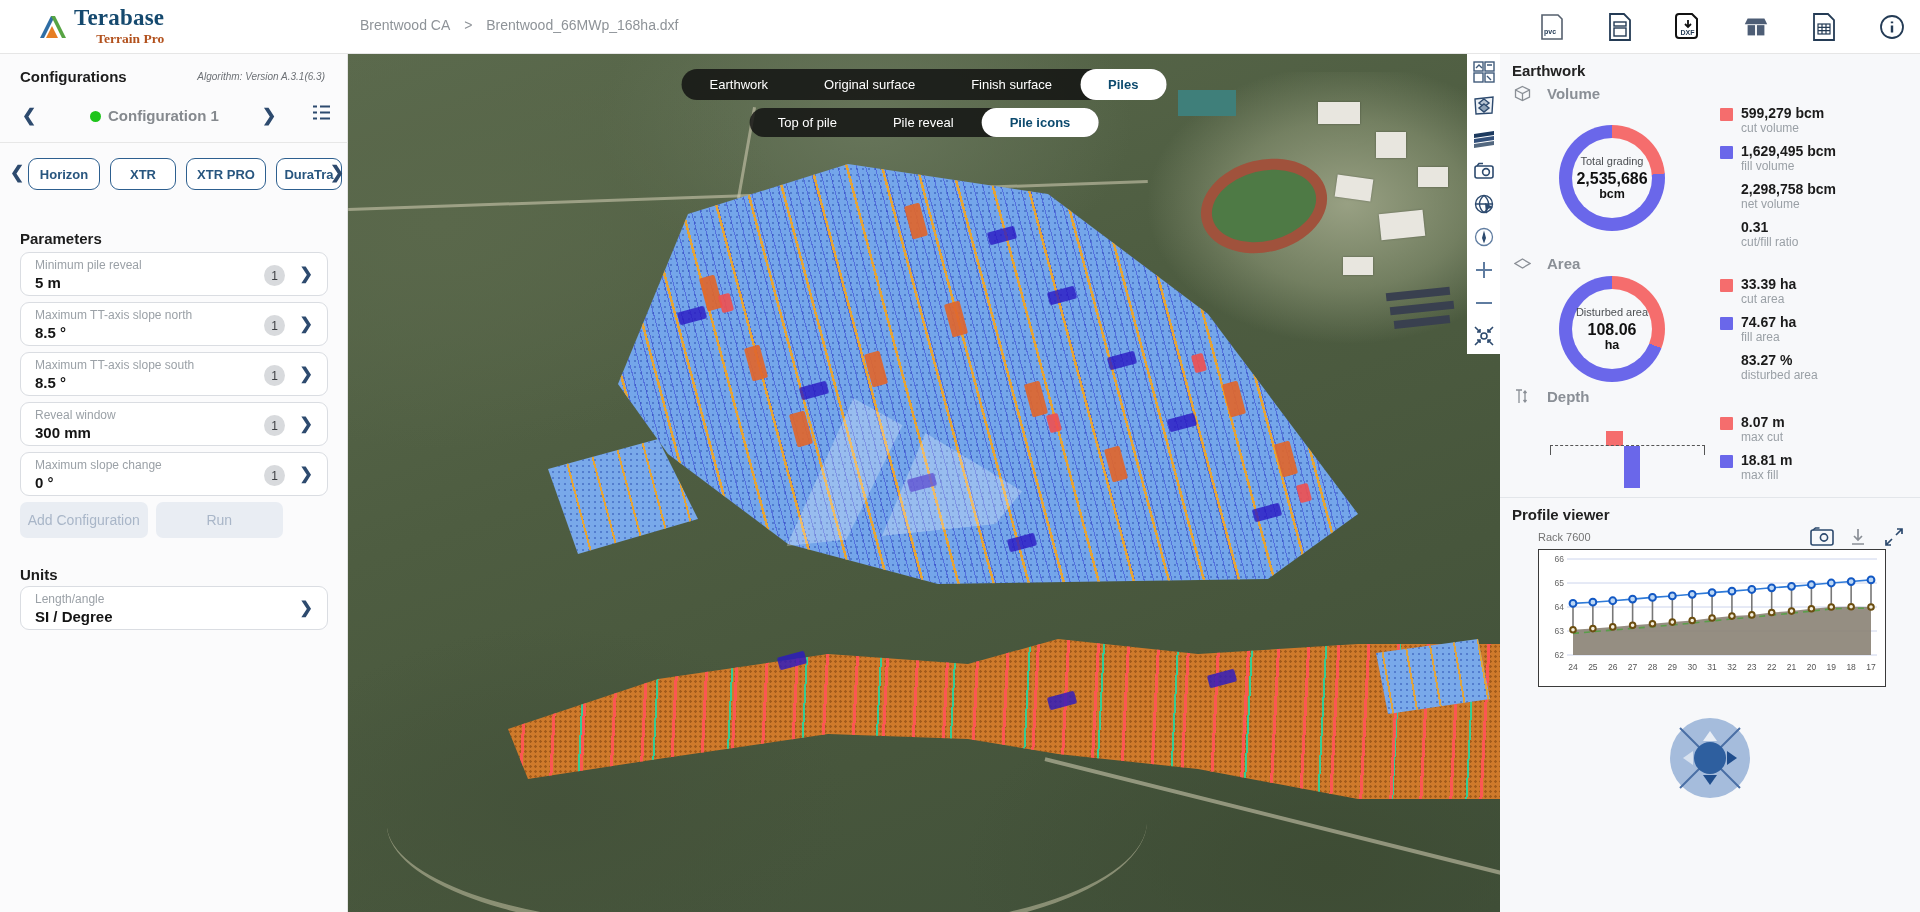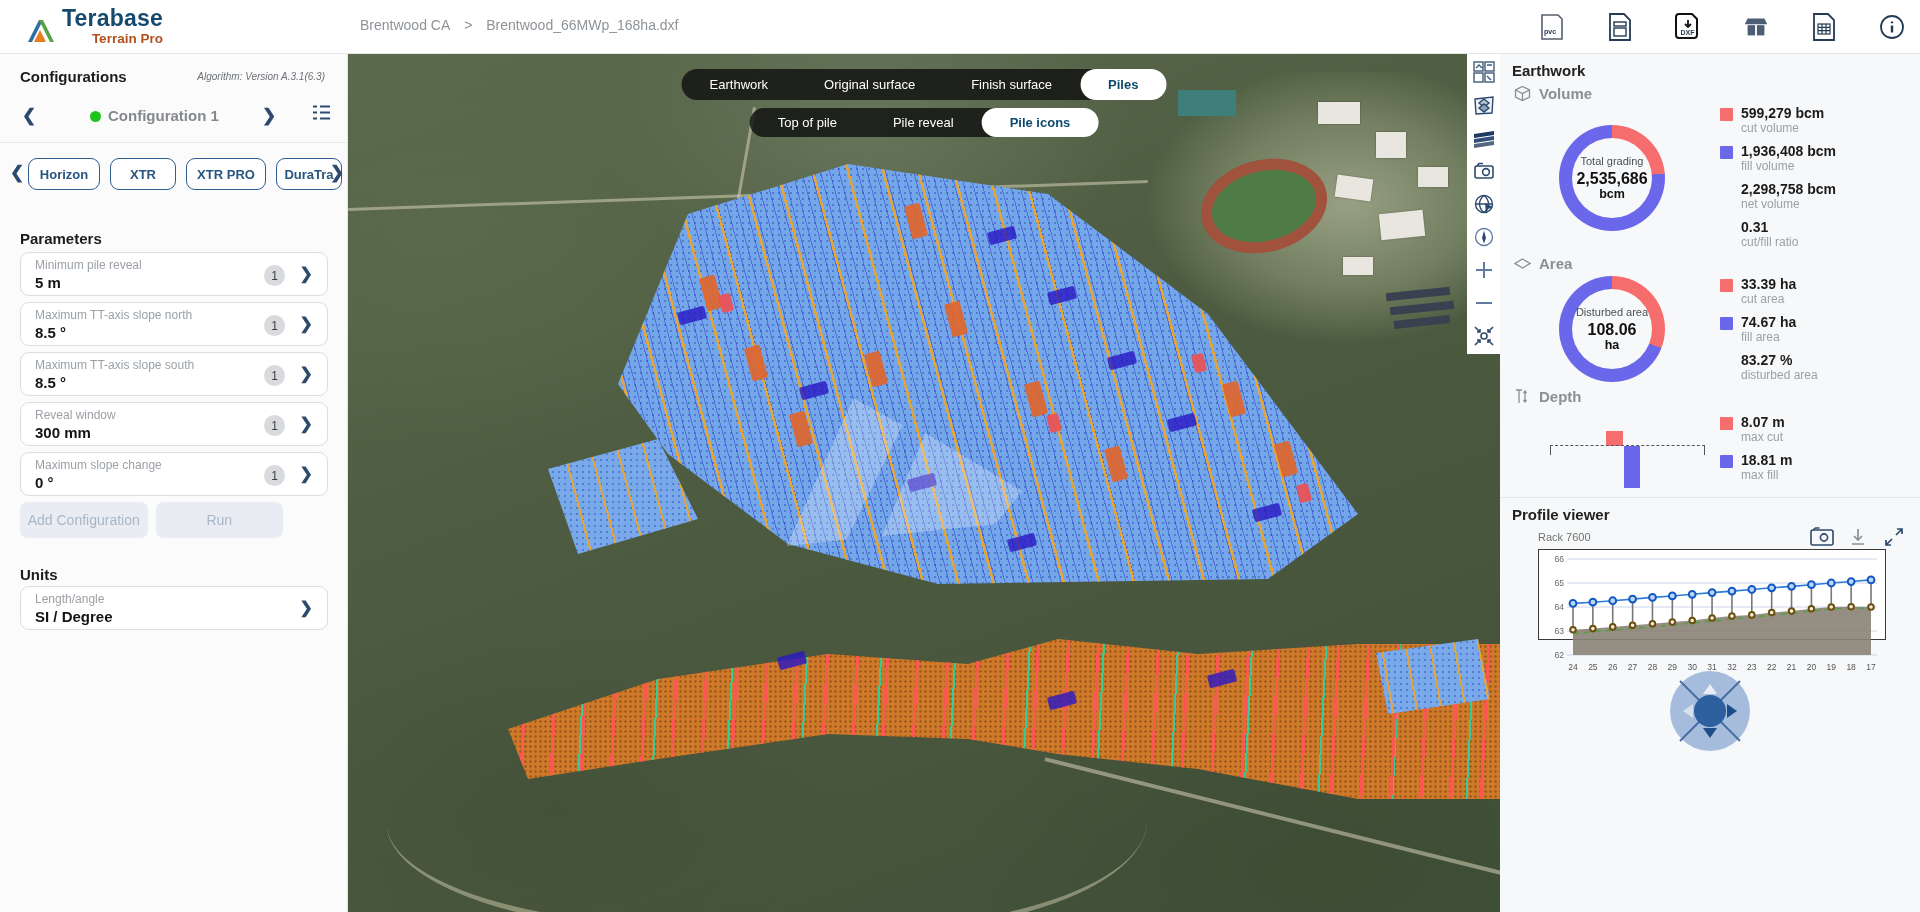--- a/index.html
+++ b/index.html
@@ -2,21 +2,21 @@
 <html><head>
 <meta charset="utf-8">
 <style>
   * { margin:0; padding:0; box-sizing:border-box; }
   html,body { width:1920px; height:912px; overflow:hidden; background:#fff;
     font-family:"Liberation Sans", sans-serif; }
 
   
   #topbar { position:absolute; left:0; top:0; width:1920px; height:54px; background:#fff;
     border-bottom:1px solid #e6e6e6; z-index:50; }
-  #logo { position:absolute; left:26px; top:6px; display:flex; align-items:flex-end; gap:6px; }
+  #logo { position:absolute; left:38px; top:6px; display:flex; align-items:center; gap:6px;font-family:Liberation Serif, serif; }
   #logo .brand { font-size:23px; font-weight:bold; color:#15496e; letter-spacing:.2px; line-height:24px; }
   #logo .product { font-size:13.5px; font-weight:bold; color:#b2511d; text-align:right; margin-top:1px; }
   #breadcrumb { position:absolute; left:360px; top:17px; font-size:14px; color:#8e9398; }
   #breadcrumb span { margin-right:10px; }
   #topbar-icons { position:absolute; right:14px; top:0; height:54px; display:flex; align-items:center; gap:40px; }
   .tb-icon { width:28px; height:30px; cursor:pointer; position:relative; }
   .tb-icon svg { width:100%; height:100%; }
   .doc-txt { font-size:7px; font-weight:bold; fill:#243b55; }
 
   
@@ -119,21 +119,21 @@
   
   #toolstrip { position:absolute; left:1467px; top:54px; width:33px; height:300px; background:#fff;
     display:flex; flex-direction:column; align-items:center; padding-top:6px; gap:9px; z-index:6; }
   .tool { width:24px; height:24px; cursor:pointer; display:flex; align-items:center; justify-content:center; }
   .tool svg { width:22px; height:22px; }
 
   
   #panel { position:absolute; left:1500px; top:54px; width:420px; height:858px; background:#f7f8fa;
     padding:6px 12px 0 12px; }
   #panel h2 { font-size:15px; color:#222; margin:2px 0 6px 0; }
-  .sec-head { display:flex; align-items:center; gap:8px; font-size:15px; font-weight:bold; color:#8a8f96; margin:6px 0 4px 2px; }
+  .sec-head { display:flex; align-items:center; gap:16px; font-size:15px; font-weight:bold; color:#8a8f96; margin:6px 0 4px 2px; }
   .sec-head svg { width:17px; height:17px; }
   .stat-row { display:flex; align-items:center; }
   .donut-wrap { width:200px; display:flex; justify-content:center; }
   .donut { width:106px; height:106px; border-radius:50%; position:relative; }
   .donut .hole { position:absolute; left:13px; top:13px; width:80px; height:80px; border-radius:50%;
     background:#f7f8fa; display:flex; flex-direction:column; align-items:center; justify-content:center; text-align:center; }
   .donut .hole .cl { font-size:11px; color:#4c4f53; line-height:13px; }
   .donut .hole .cv { font-size:16px; font-weight:bold; color:#111; margin-top:3px; line-height:16px; }
   .donut .hole .cu { font-size:12.5px; font-weight:bold; color:#111; }
   .legend { display:flex; flex-direction:column; gap:9px; margin-left:8px; }
@@ -146,21 +146,21 @@
   #depth-line { position:absolute; left:38px; top:36px; width:155px; height:10px;
     border-top:1.5px dashed #555; border-left:1.5px solid #555; border-right:1.5px solid #555; }
   #depth-cut { position:absolute; left:94px; top:22px; width:17px; height:15px; background:#f56d6d; }
   #depth-fill { position:absolute; left:112px; top:37px; width:16px; height:42px; background:#6a67ea; }
   #panel-divider { height:1px; background:#e3e6ea; margin:10px -12px 8px -12px; }
   #profile-head { font-size:15px; font-weight:bold; color:#222; margin:2px 0 4px 0; }
   #profile-sub { display:flex; align-items:center; margin:0 2px 2px 26px; }
   #rack-label { font-size:11px; color:#737373; flex:1; }
   .pv-icon { width:24px; height:20px; margin-left:12px; cursor:pointer; }
   .pv-icon svg { width:100%; height:100%; }
-  #profile-box { width:348px; margin-left:26px; height:91px; background:#fff; border:1.5px solid #3a3a3a; }
+  #profile-box { width:348px; margin-left:26px; height:138px; background:#fff; border:1.5px solid #3a3a3a; }
   #navpad { display:flex; justify-content:center; margin-top:28px; }
   #navpad svg { cursor:pointer; }
 </style>
 </head>
 <body>
 
 <div id="topbar">
   <div id="logo">
     <svg width="30" height="30" viewBox="0 0 30 30">
       <polygon points="2,26 13,4 17,4 6,26" fill="#2e6da4"></polygon>
@@ -451,21 +451,21 @@
       <div class="leg-item">
           <span class="leg-sq" style="background:#f56d6d;"></span>
         <div>
             <div class="leg-v">599,279 bcm</div>
         <div class="leg-l">cut volume</div>
           </div>
         </div>
       <div class="leg-item">
           <span class="leg-sq" style="background:#6a67ea;"></span>
         <div>
-            <div class="leg-v">1,936,408 bcm</div>
+            <div class="leg-v">1,629,495 bcm</div>
         <div class="leg-l">fill volume</div>
           </div>
         </div>
       <div class="leg-item">
           <span class="leg-sq none"></span>
         <div>
             <div class="leg-v">2,298,758 bcm</div>
         <div class="leg-l">net volume</div>
           </div>
         </div>

